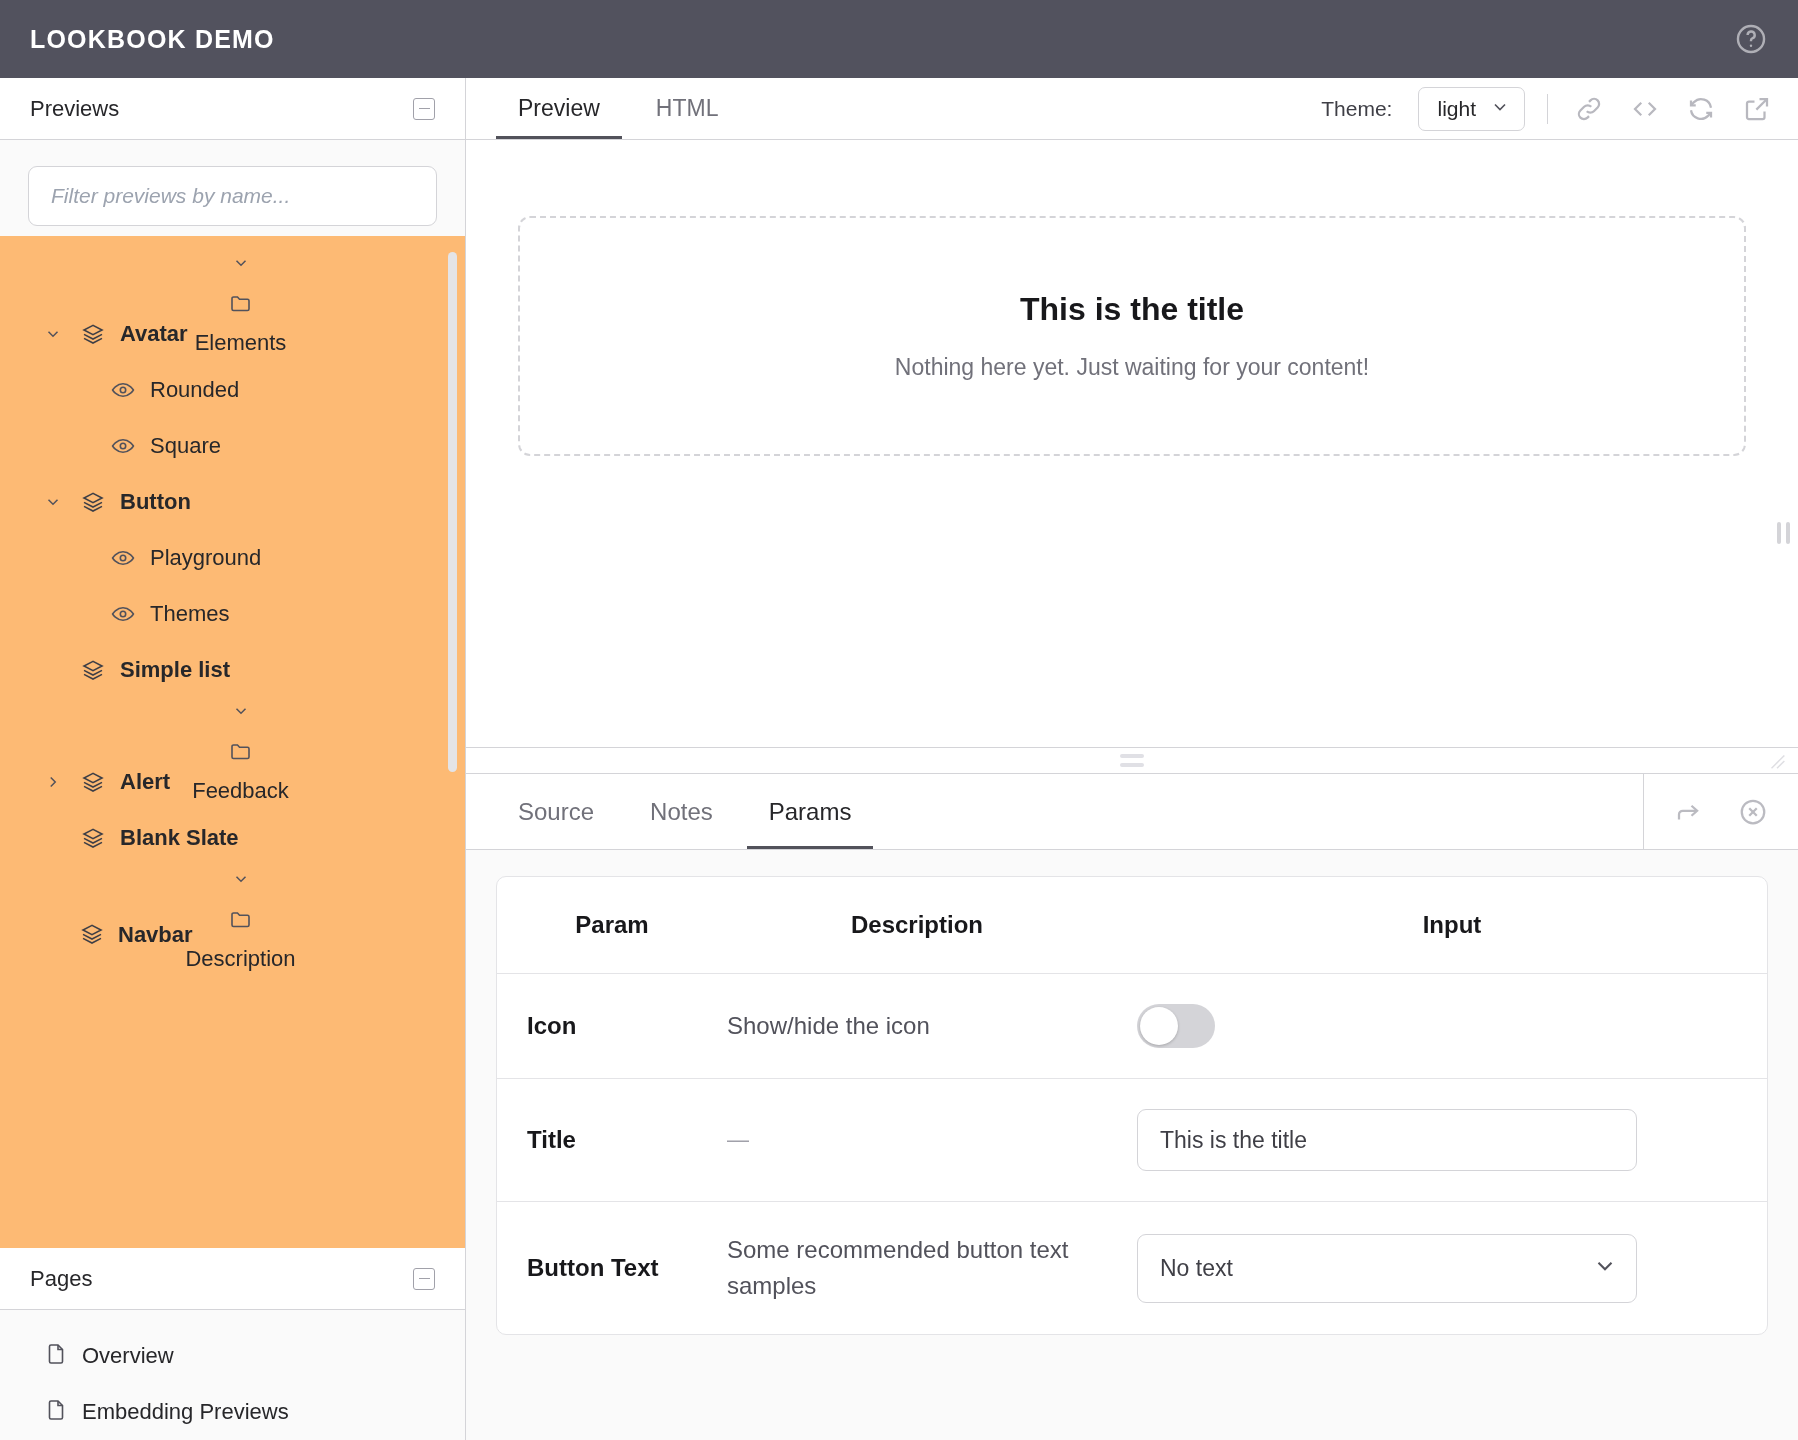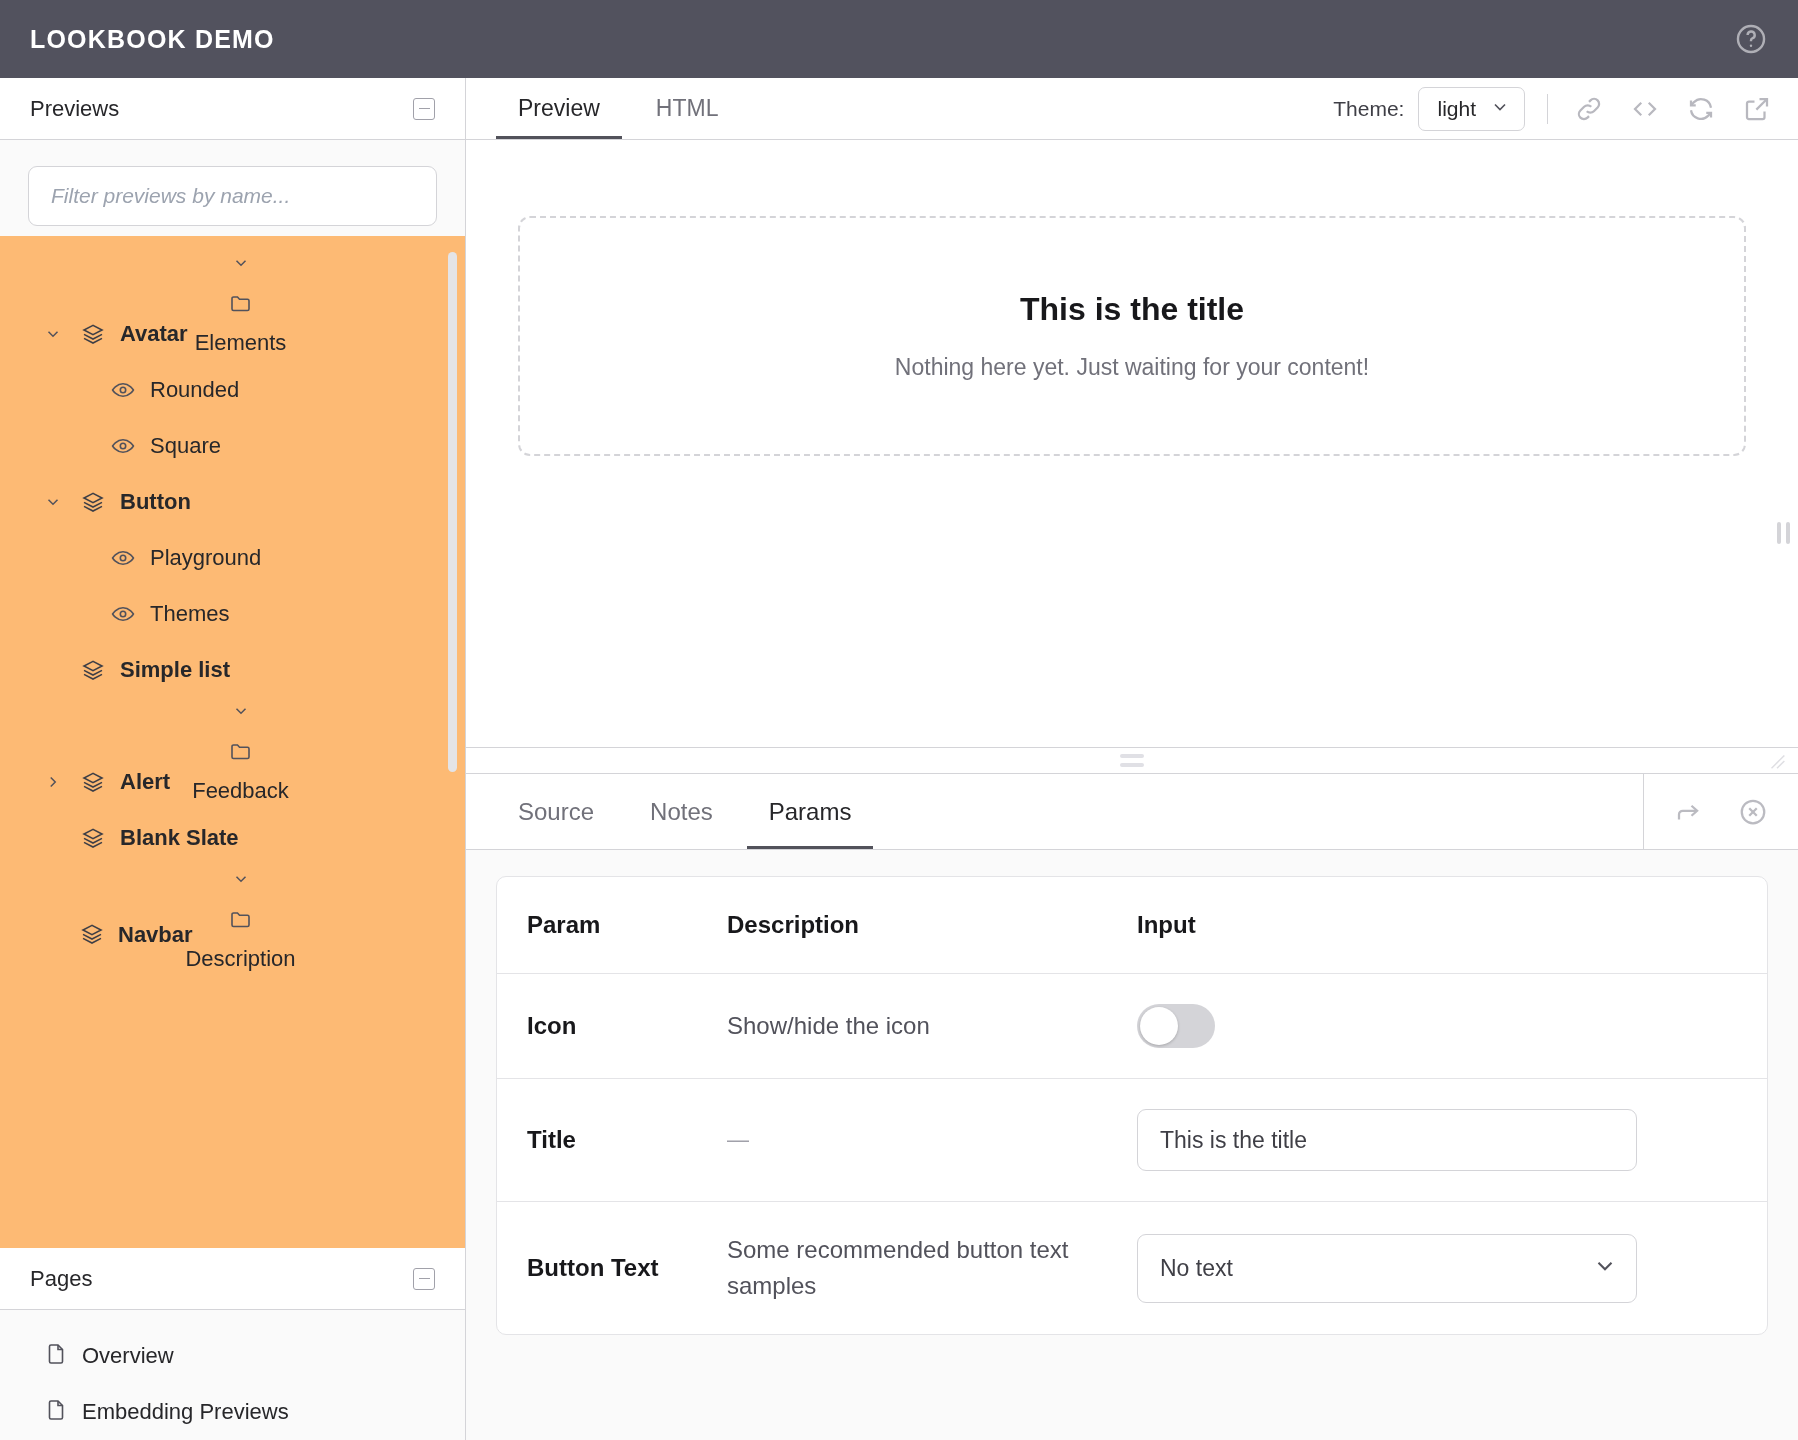--- a/index.html
+++ b/index.html
@@ -91,21 +91,21 @@
   .tab {
     display: flex; align-items: center; padding: 0 22px; font-size: 23px;
     color: #71717a; cursor: pointer; position: relative;
   }
   .tab.active { color: #27272a; }
   .tab.active::after {
     content: ""; position: absolute; left: 0; right: 0; bottom: 0;
     height: 3px; background: #52525b;
   }
   .tb-right { margin-left: auto; display: flex; align-items: center; }
-  .theme-group { display: flex; align-items: center; gap: 14px; padding: 0 22px; }
+  .theme-group { display: flex; align-items: center; gap: 26px; padding: 0 22px; }
   .theme-lbl { font-size: 21px; color: #3f3f46; }
   .theme-select {
     display: flex; align-items: center; gap: 14px; height: 44px; padding: 0 14px 0 18px;
     border: 1px solid #d4d4d8; border-radius: 7px; background: #fff; cursor: pointer;
   }
   .theme-val { font-size: 21px; color: #27272a; }
   .icon-group {
     display: flex; align-items: center; gap: 26px; padding: 0 26px 0 26px;
     border-left: 1px solid #d4d4d8;
   }
@@ -150,21 +150,21 @@
   .insp-actions {
     margin-left: auto; display: flex; align-items: center; gap: 34px;
     padding: 0 30px; border-left: 1px solid #d4d4d8;
   }
   .act-icon { width: 30px; height: 30px; cursor: pointer; opacity: .72; }
 
   .insp-body { flex: 1 1 auto; background: #fafafa; padding: 26px 30px 0 30px; overflow: hidden; }
   .ptable { width: 100%; background: #fff; border: 1px solid #e4e4e7; border-radius: 10px; border-collapse: separate; border-spacing: 0; }
   .ptable th, .ptable td { text-align: left; vertical-align: middle; border-bottom: 1px solid #e4e4e7; }
   .ptable tr:last-child th, .ptable tr:last-child td { border-bottom: none; }
-  .ptable th { padding: 34px 0 34px 30px; font-size: 24px; font-weight: bold; color: #18181b; }
+  .ptable th { padding: 34px 0 34px 30px; font-size: 24px; font-weight: bold; color: #18181b; text-align: center; }
   .ptable td { padding: 30px 0 30px 30px; }
   .col-param { width: 200px; }
   .col-desc  { width: 410px; }
   .p-name { font-size: 24px; font-weight: bold; color: #18181b; line-height: 1.45; }
   .p-desc { font-size: 24px; color: #52525b; line-height: 1.5; }
   .p-dash { font-size: 22px; color: #a1a1aa; }
 
   .toggle { width: 78px; height: 44px; border-radius: 22px; background: #d4d4d8; position: relative; cursor: pointer; }
   .toggle .knob { position: absolute; top: 3px; left: 3px; width: 38px; height: 38px; border-radius: 50%; background: #fff; box-shadow: 0 1px 3px rgba(0,0,0,.22); }
 

